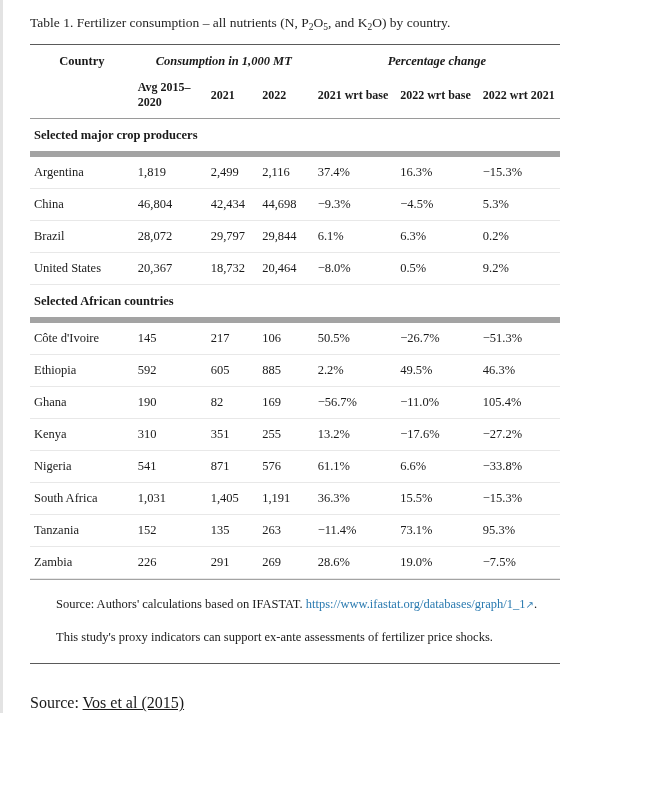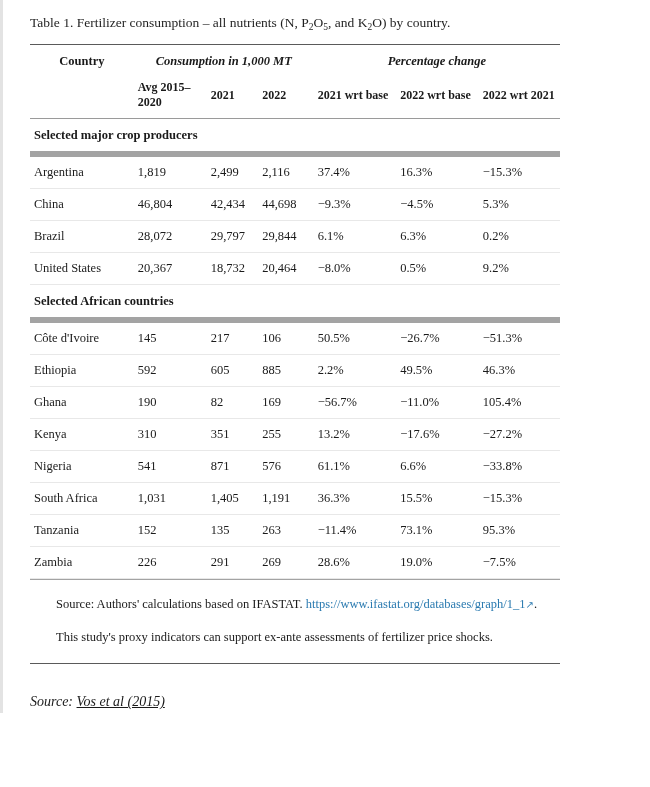--- a/index.html
+++ b/index.html
@@ -116,24 +116,23 @@
   }
   .ext-arrow {
     font-size: 10px;
     color: #2a7ab0;
   }
   .bottom-rule {
     border-top: 1px solid #5a5a5a;
     margin: 13px 0 0 0;
   }
   .source-line {
-    font-size: 14px;
+    font-size: 16px;
     padding: 30px 0 0 0;
     color: #1a1a1a;
-    font-style: italic;
   }
   .source-line a {
     color: #1a1a1a;
     text-decoration: underline;
   }
 </style>
 </head>
 <body>
 
 <div class="page">

